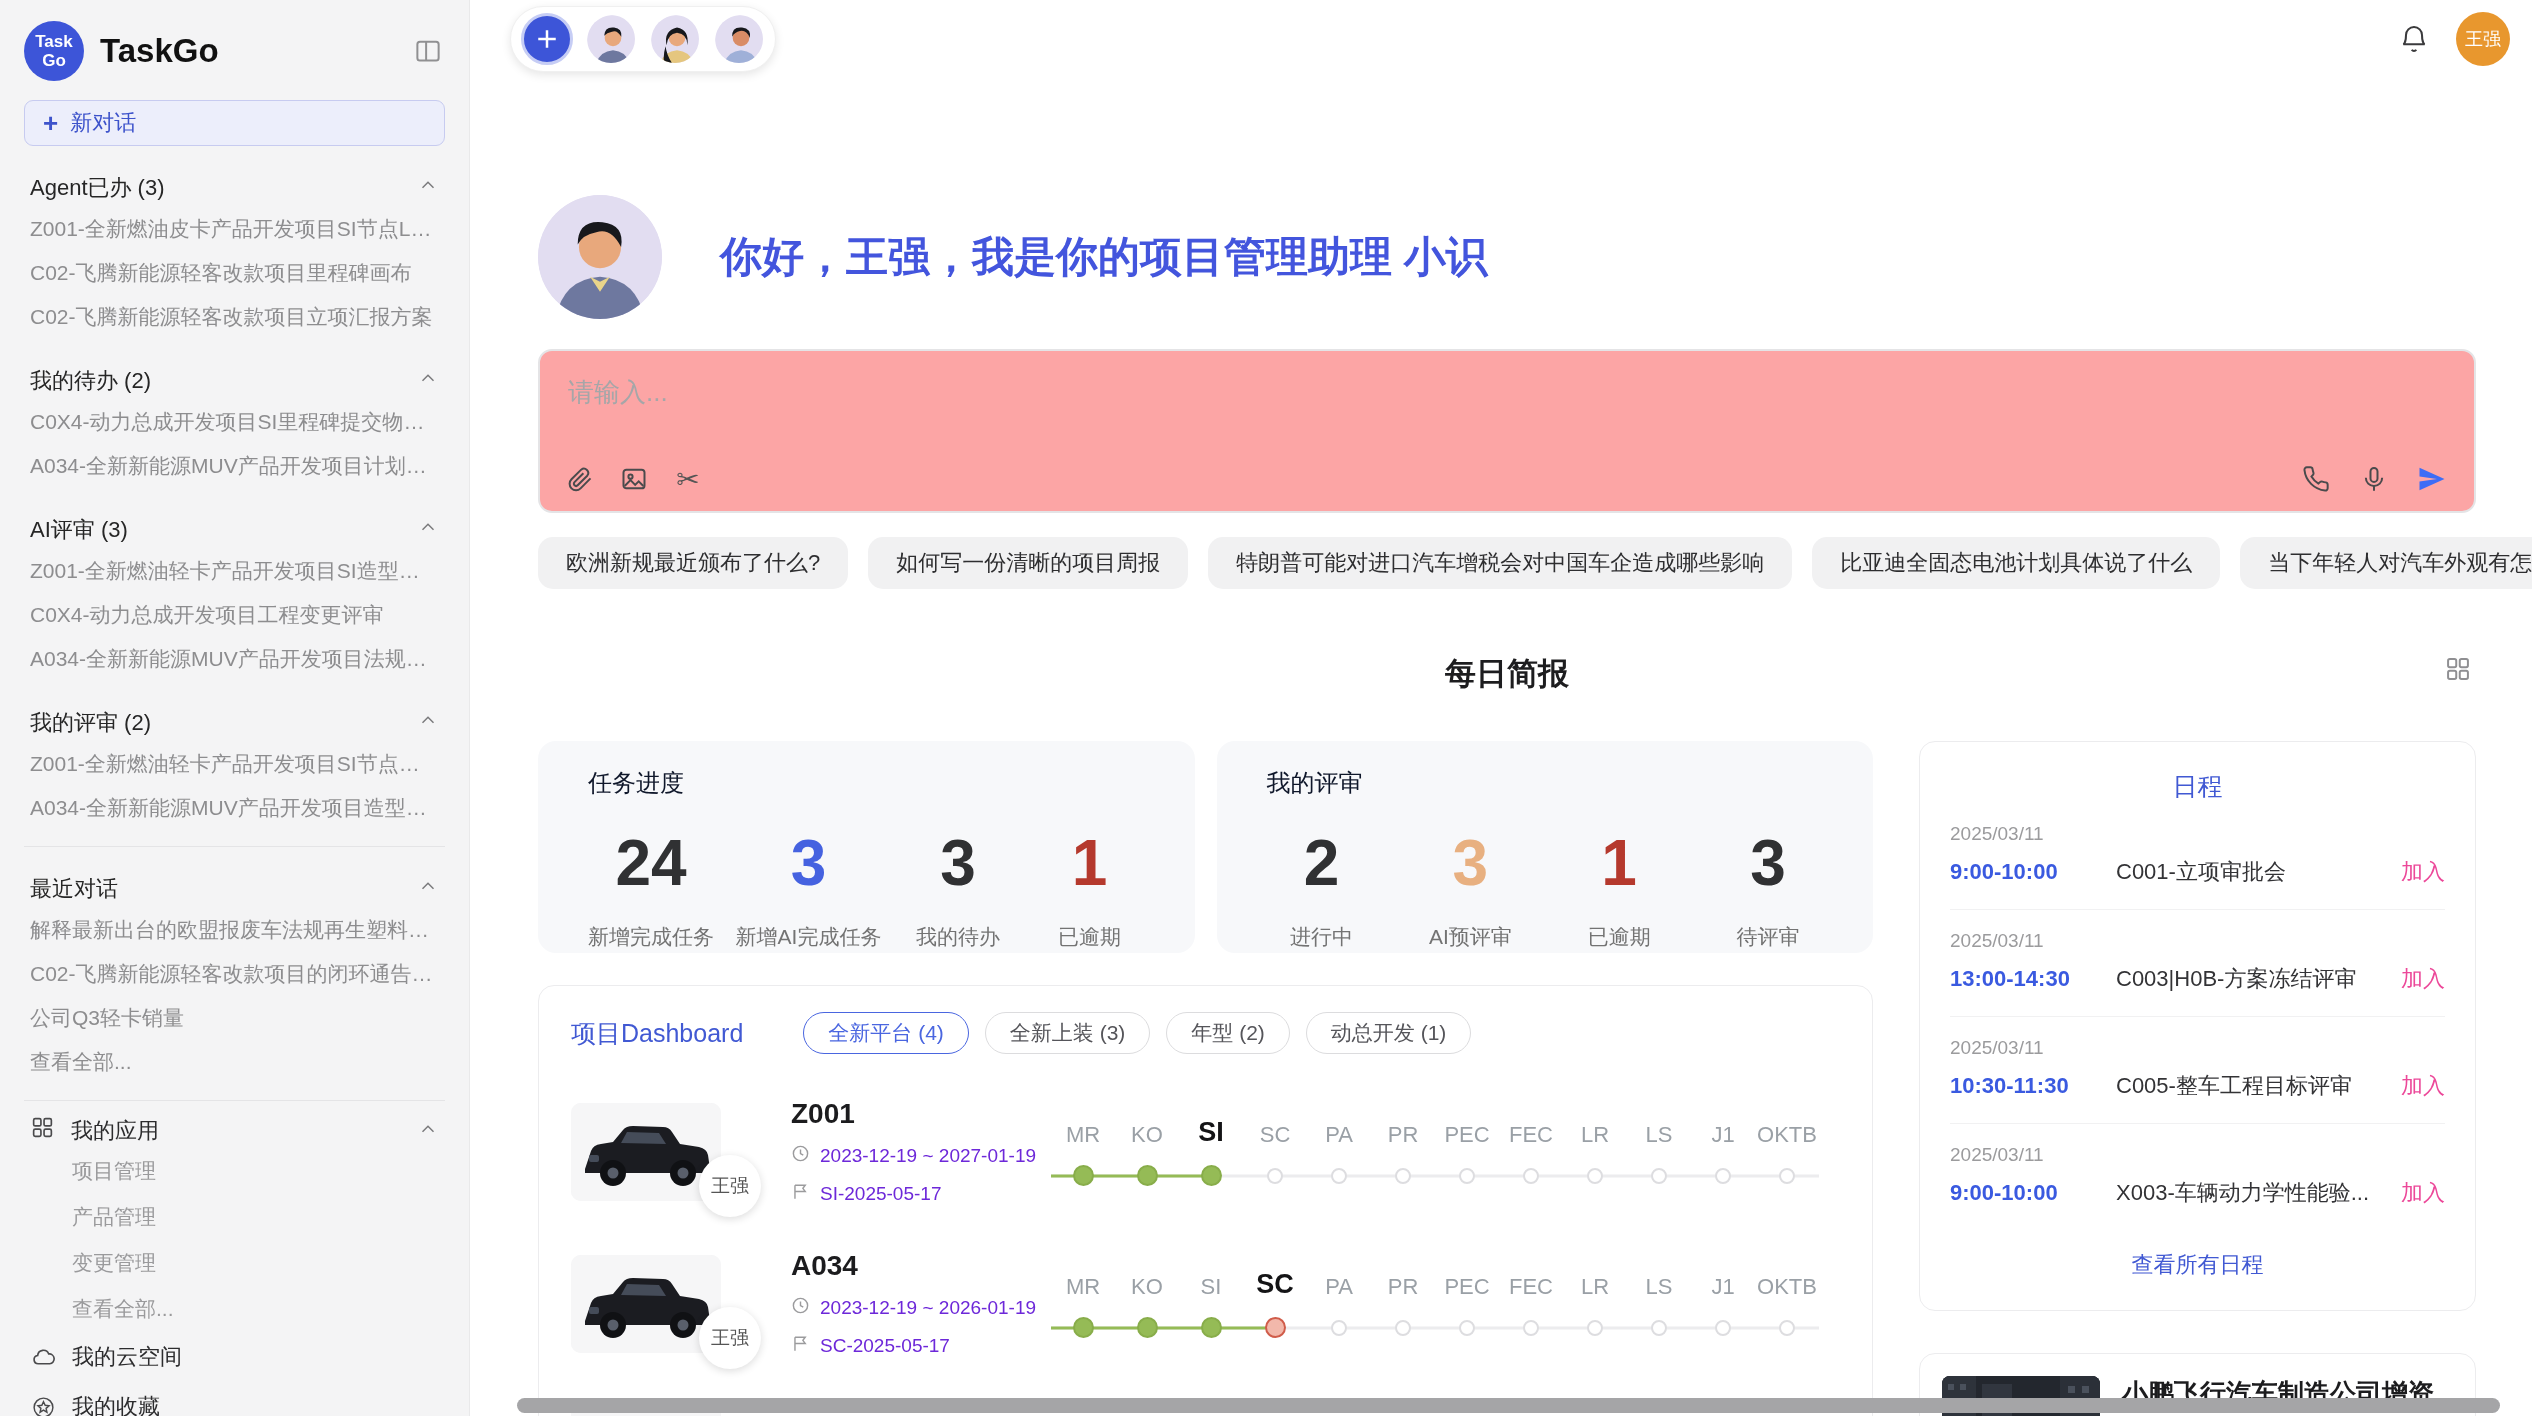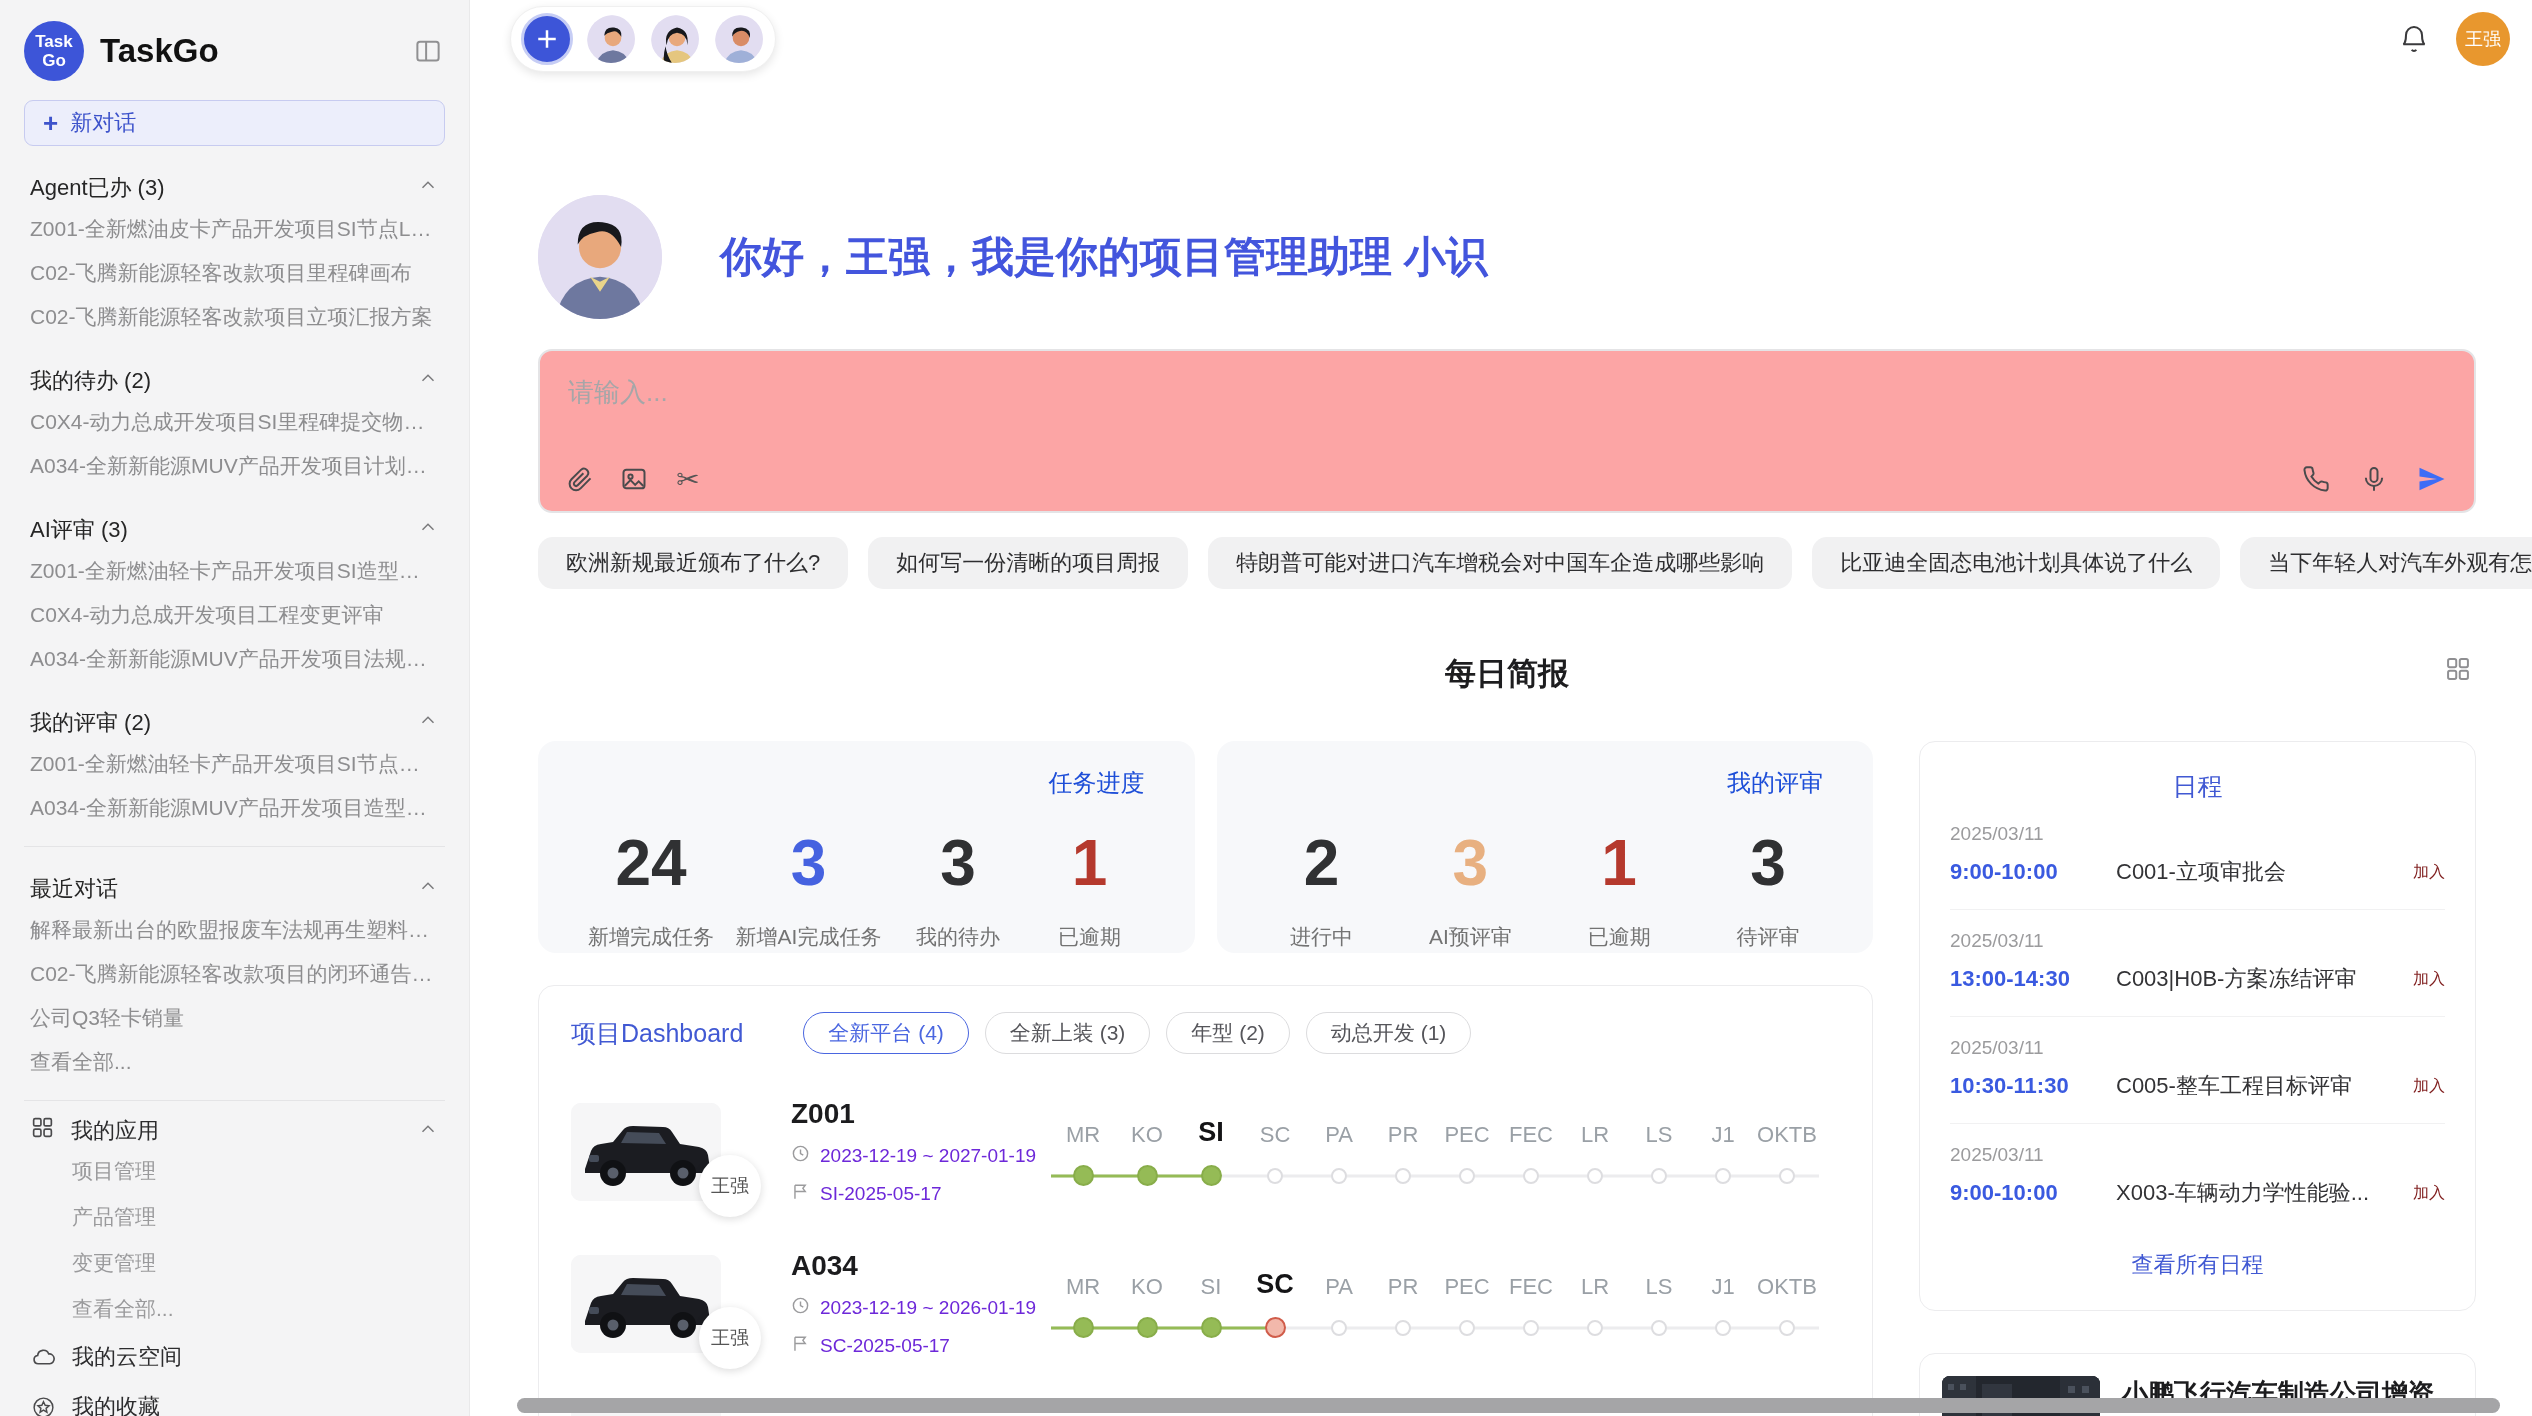--- a/index.html
+++ b/index.html
@@ -53,21 +53,21 @@
   .brief-head { margin-top:64px; position:relative; text-align:center; }
   .brief-title { font-size:31px; font-weight:bold; color:#1d1d1f; }
   .brief-grid-btn { position:absolute; right:4px; top:2px; cursor:pointer; }
 
   .brief-row { display:flex; gap:46px; margin-top:46px; }
   .left-col { flex:1; min-width:0; }
   .right-col { width:557px; min-width:557px; }
 
   .stats-row { display:flex; gap:22px; }
   .stat-card { flex:1; background:#f7f8fa; border-radius:18px; height:212px; padding:26px 50px; }
-  .stat-title { color:#1d4ed8; font-size:24px;text-align:right; }
+  .stat-title { color:#0f172a; font-size:24px; }
   .stat-items { display:flex; justify-content:space-between; margin-top:26px; }
   .stat-item { text-align:center; min-width:110px; }
   .stat-value { font-size:64px; font-weight:600; line-height:76px; }
   .stat-label { margin-top:22px; font-size:21px; color:#737373; }
 
   .dash-card { margin-top:32px; border:1px solid #ececee; border-radius:16px; background:#fff; padding:26px 32px; height:600px; overflow:hidden; }
   .dash-head { display:flex; align-items:center; gap:60px; }
   .dash-title { color:#4159d3; font-size:25px; }
   .dash-tabs { display:flex; gap:16px; }
   .dash-tab { height:42px; border-radius:21px; border:1.5px solid #dcdcde; color:#55555a; background:#fff; font-size:21px; display:flex; align-items:center; padding:0 24px; cursor:pointer; }
@@ -95,21 +95,21 @@
   .dot.overdue { width:21px; height:21px; background:#f2b8ab; border:2px solid #d05c4a; }
 
   .sched-card { border:1px solid #ececee; border-radius:16px; background:#fff; padding:24px 30px; height:570px; }
   .sched-title { text-align:center; color:#4159d3; font-size:25px; margin-top:4px; }
   .sched-item { padding:20px 0 22px 0; border-bottom:1px solid #f1f1f2; }
   .sched-item:last-of-type { border-bottom:none; }
   .sched-date { color:#9b9b9d; font-size:19px; }
   .sched-row { display:flex; align-items:center; margin-top:12px; }
   .sched-time { color:#3a5ae0; font-size:22px; font-weight:bold; width:150px; }
   .sched-name { flex:1; color:#333336; font-size:22px; margin-left:16px; white-space:nowrap; overflow:hidden; text-overflow:ellipsis; }
-  .sched-join { color:#7f1d1d; font-size:16px; cursor:pointer; }
+  .sched-join { color:#ec4899; font-size:22px; cursor:pointer; }
   .sched-footer { text-align:center; color:#4159d3; font-size:22px; margin-top:20px; cursor:pointer; }
 
   .news-card { margin-top:42px; border:1px solid #ececee; border-radius:16px; background:#fff; padding:22px; display:flex; gap:22px; height:140px; overflow:hidden; }
   .news-img { width:158px; min-width:158px; height:96px; border-radius:8px; overflow:hidden; background:#272b31; }
   .news-title { font-size:26px; font-weight:bold; color:#1c1c1e; }
 
   .hscrollbar { position:absolute; bottom:2px; left:47px; right:30px; height:16px; z-index:9; }
   .hthumb { position:absolute; left:0; width:1983px; height:15px; border-radius:8px; background:#a5a5a7; }
 </style>
 </head>

